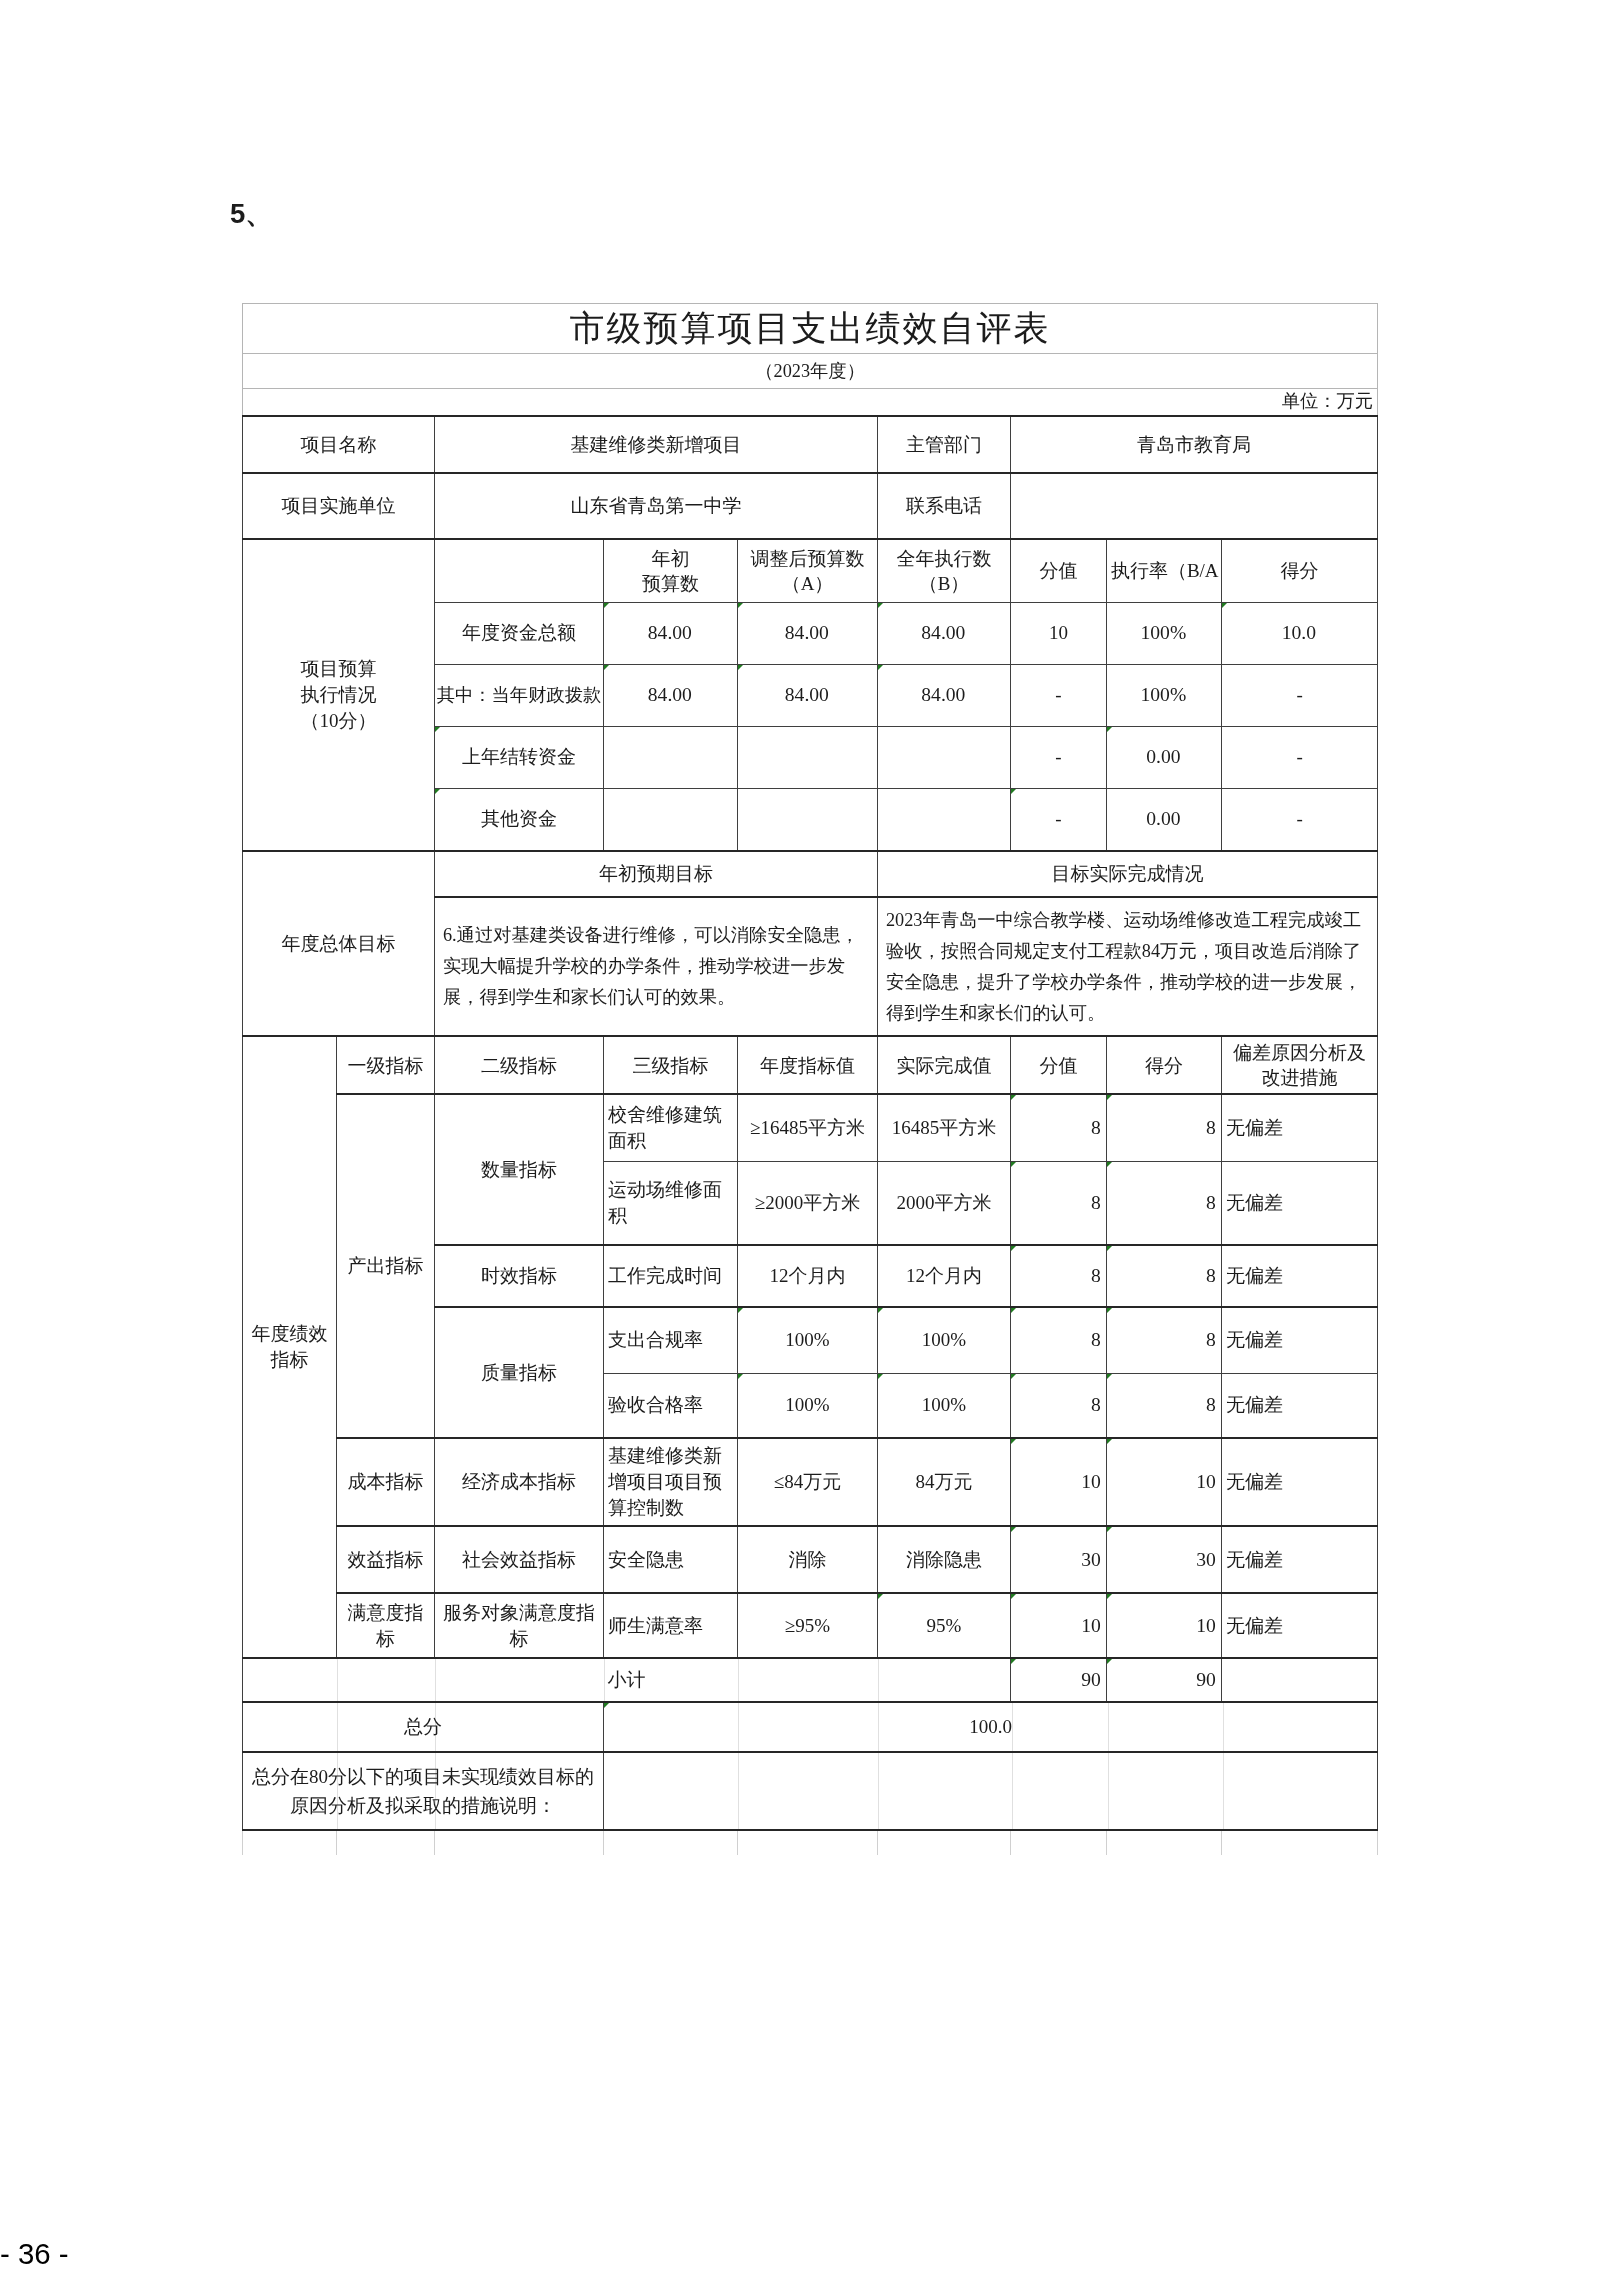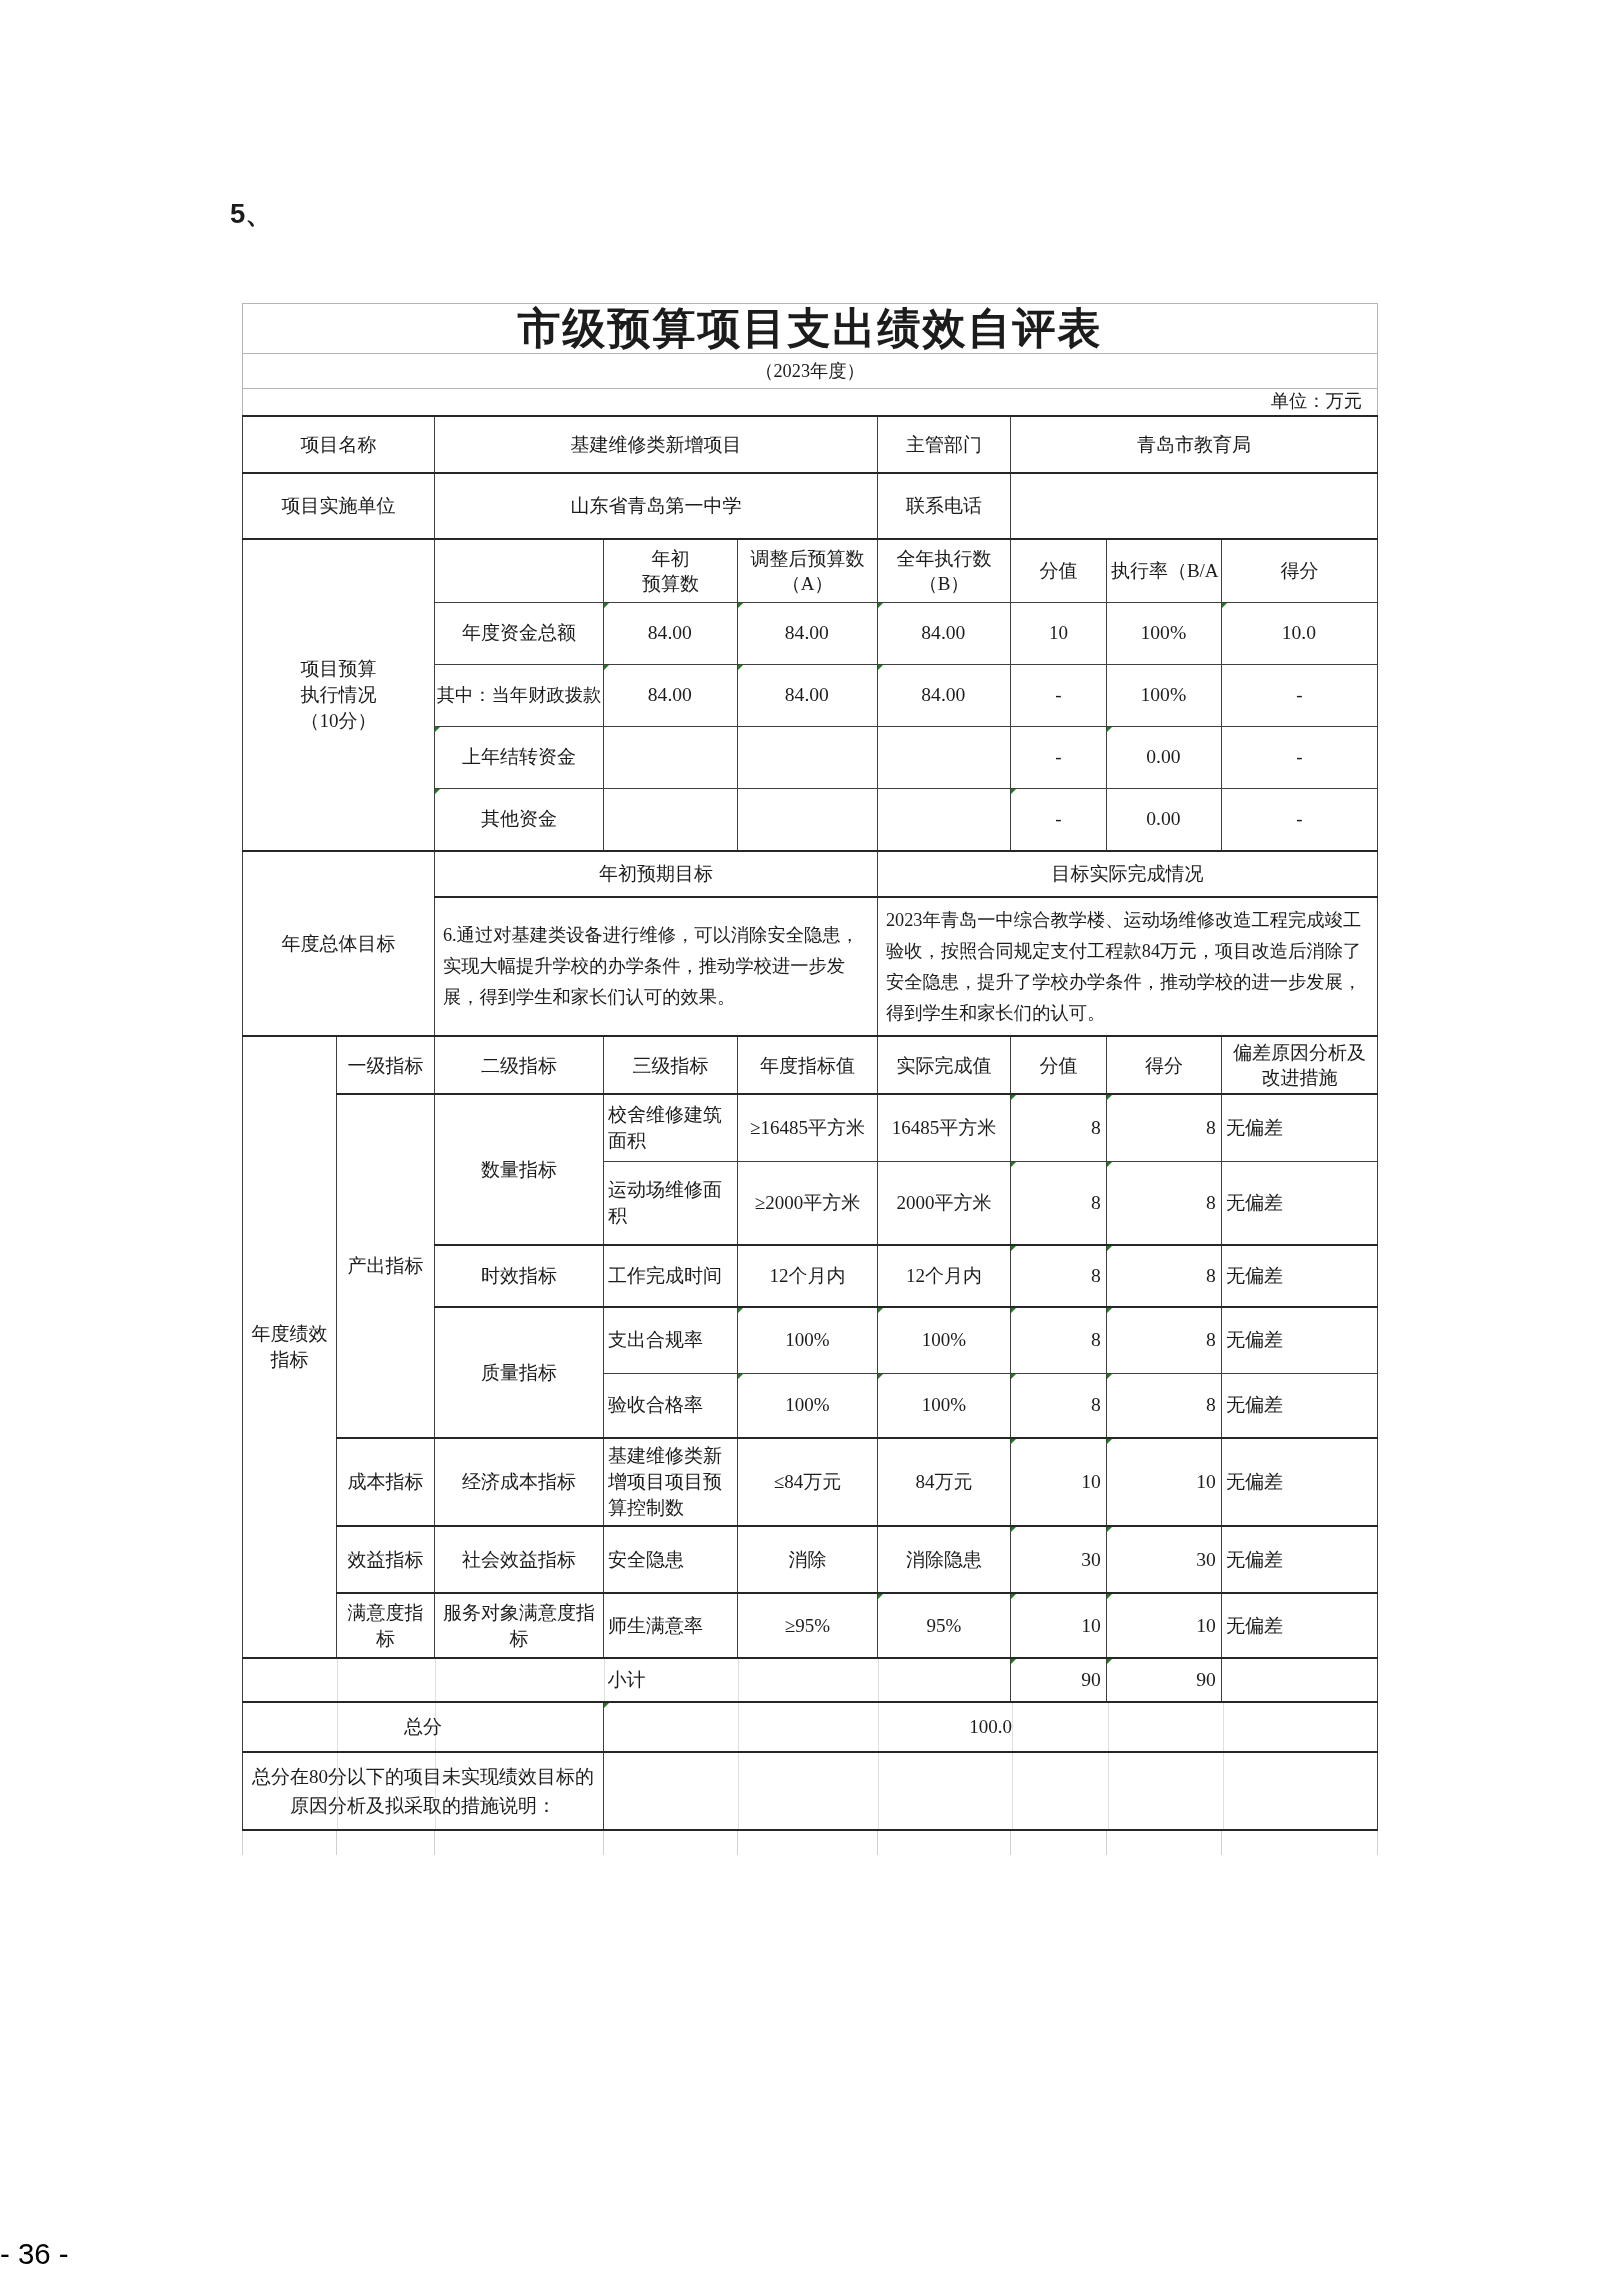--- a/index.html
+++ b/index.html
@@ -14,23 +14,23 @@
   .sheet{position:absolute;left:242px;top:303px;}
   table{border-collapse:collapse;table-layout:fixed;width:1136px;font-size:19px;}
   td{
     border:1.3px solid #3f3f3f;padding:1.3px 3.9px;vertical-align:middle;text-align:center;
     overflow:hidden;position:relative;line-height:26px;
   }
   tr.light td{border:0.7px solid #b5b5b5;}
   td.bt{border-top:2px solid #262626;}
   td.bt2{border-top:1.3px solid #3a3a3a;text-align:center;}
   td.bb{border-bottom:2px solid #262626;}
-  .title-cell{font-size:43px;font-weight:bold;letter-spacing:2px;line-height:39px;}
+  .title-cell{font-size:35px;font-weight:normal;letter-spacing:2px;line-height:39px;}
   .subtitle-cell{font-size:18.3px;line-height:21px;}
-  .unit-cell{font-size:18.3px;text-align:right;padding-right:15px;line-height:19.6px;}
+  .unit-cell{font-size:18.3px;text-align:right;padding-right:4px;line-height:19.6px;}
   .lft{text-align:left;}
   .num{text-align:right;padding-right:5.2px;font-size:19.6px;}
   .ctr{text-align:center;}
   .pre{white-space:pre-line;}
   .nowrap{white-space:nowrap;}
   .goaltxt{text-align:left;padding:6.5px 7.9px;font-size:18.3px;line-height:31px;vertical-align:middle;}
   .hdr{line-height:25px;}
   .note-cell{font-size:19px;line-height:29px;padding:3.9px 6.5px;}
   
   td.g::before{

